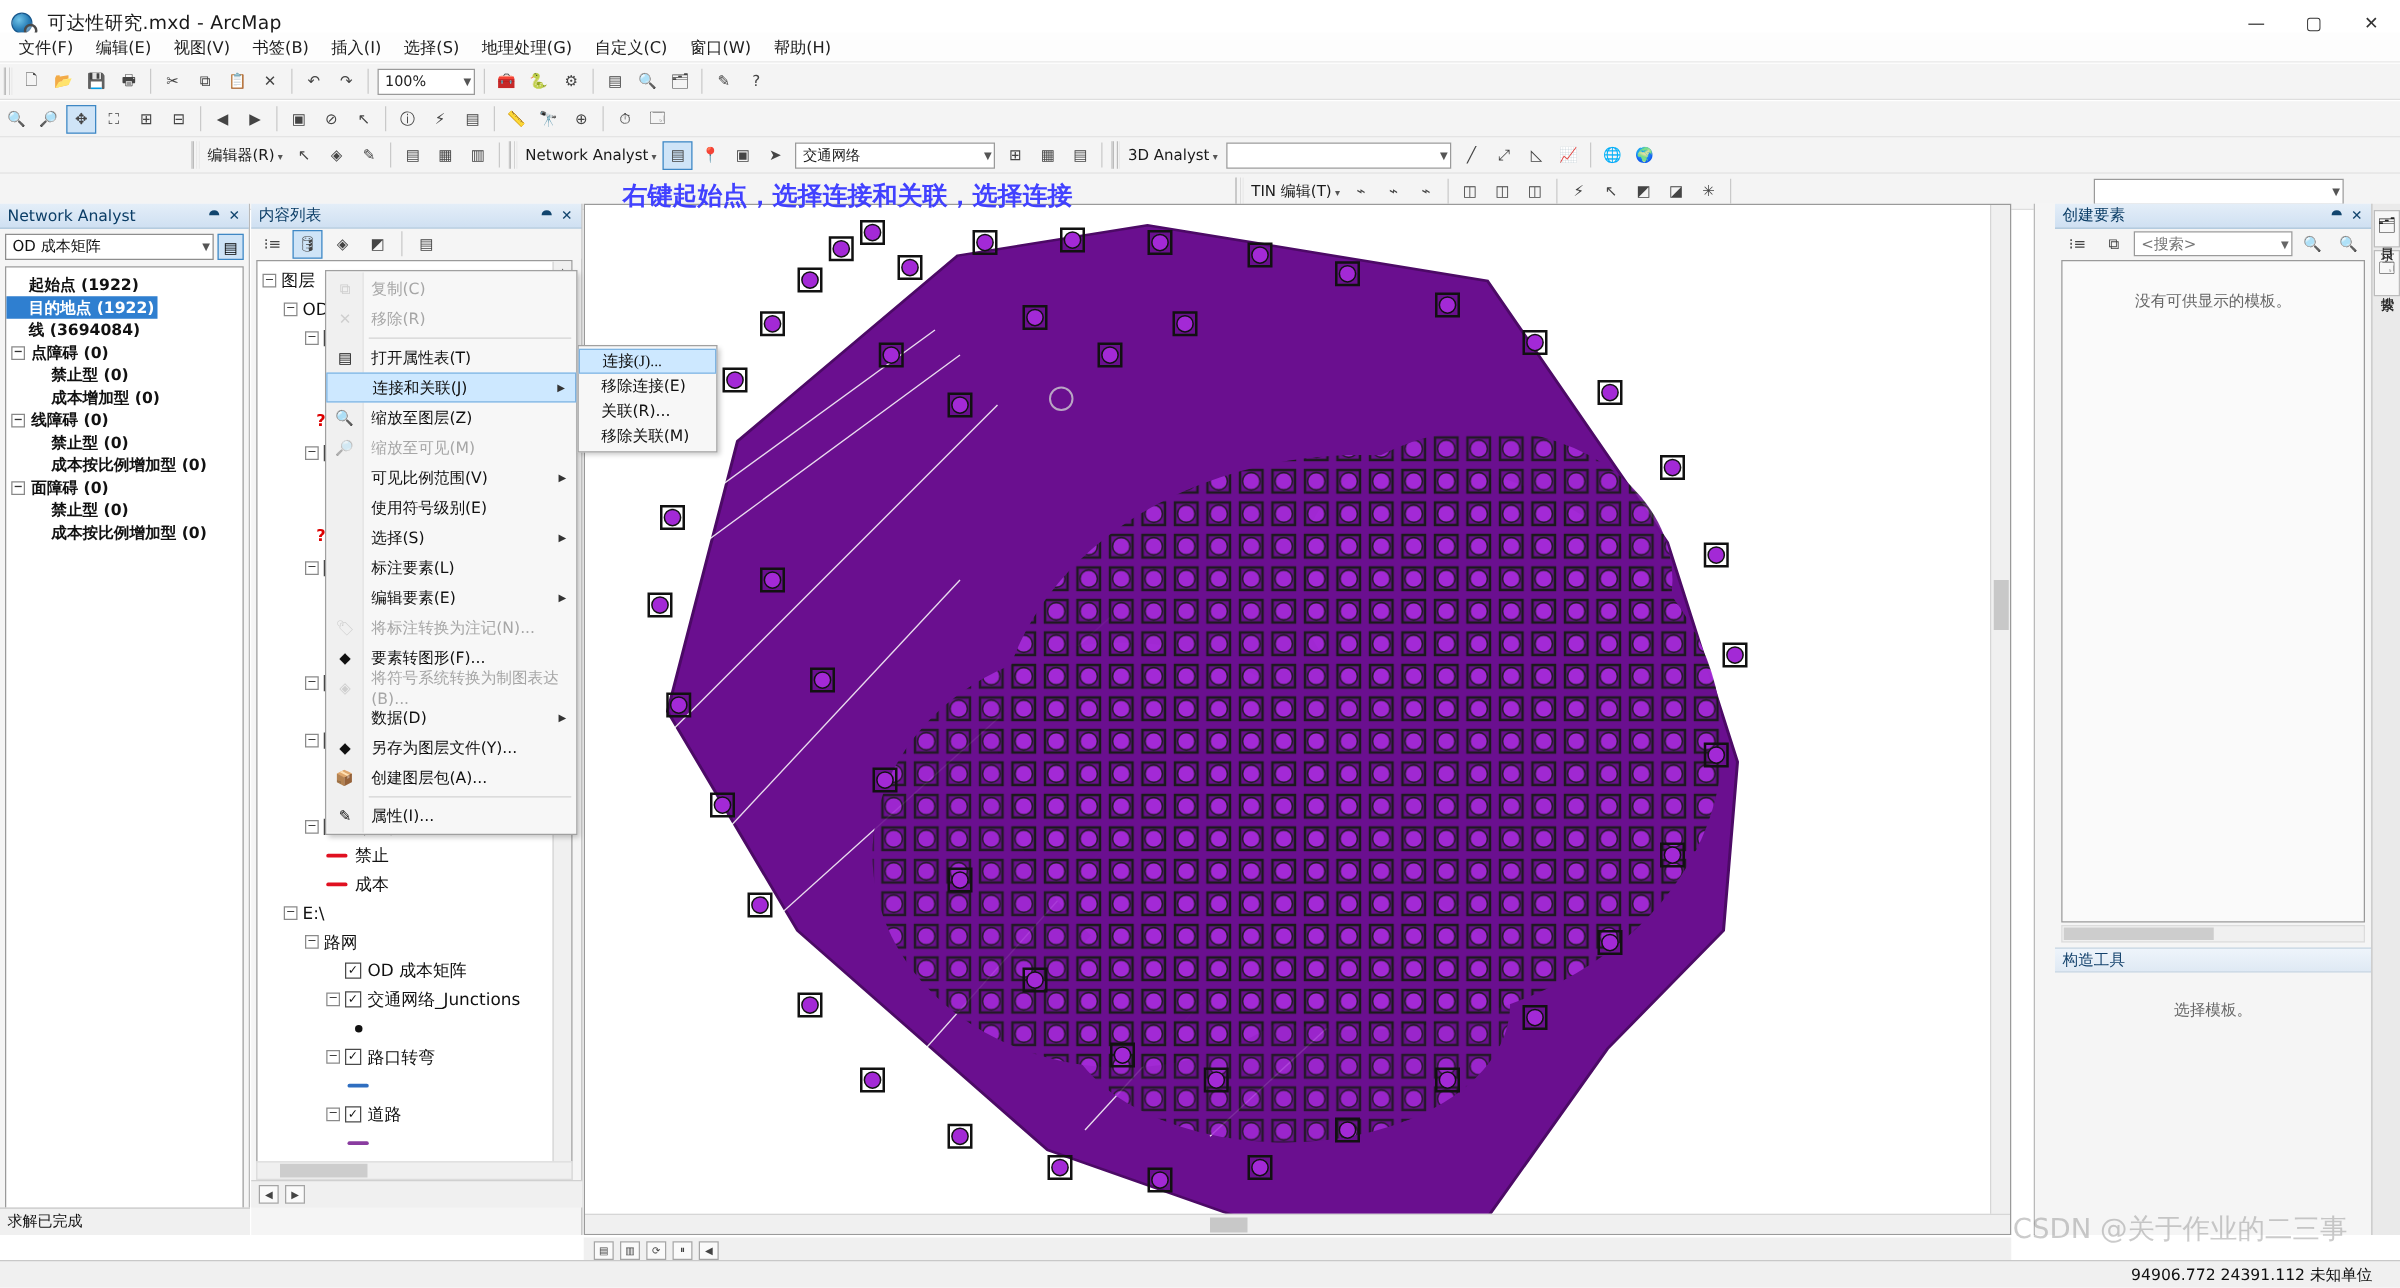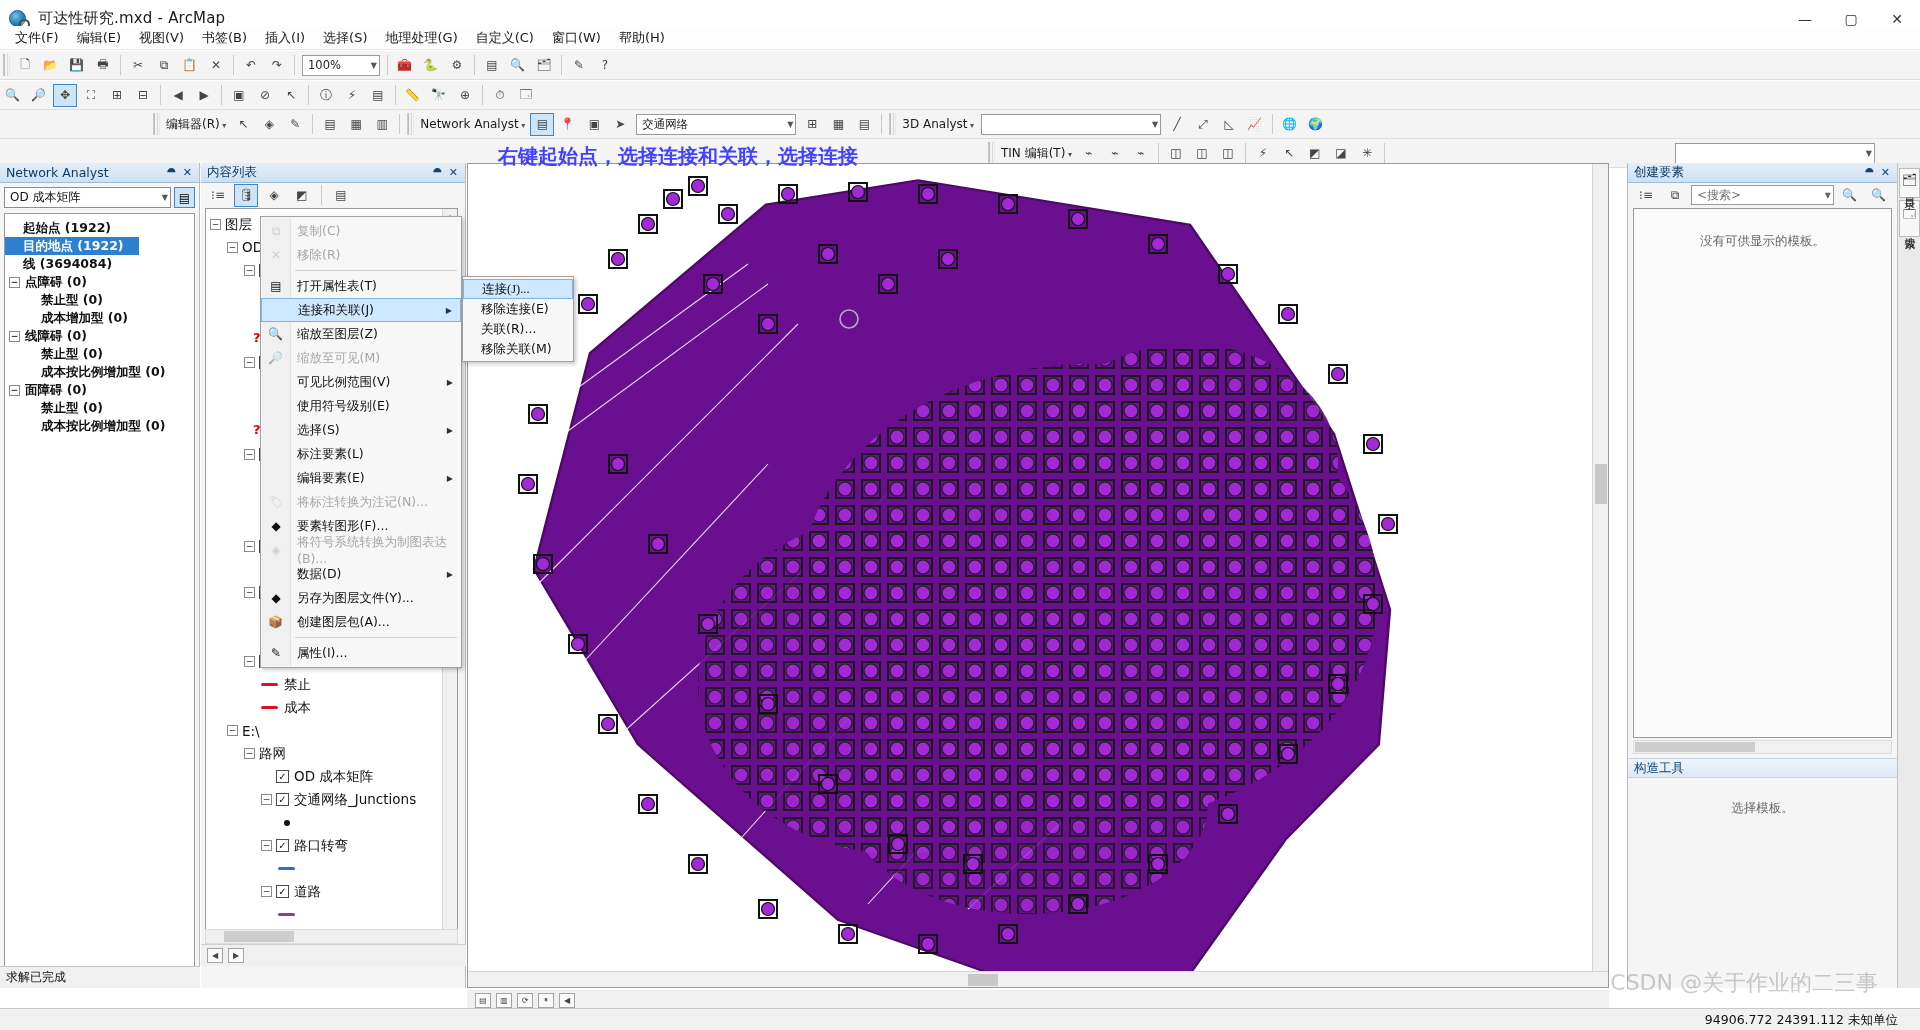--- a/index.html
+++ b/index.html
@@ -105,21 +105,21 @@
   .na-tree {
     margin: 2px 4px 0 4px; height: 755px; background: #fff; border: 1px solid #9a9a9a;
     padding: 5px 0 0 0; overflow: hidden;
   }
   .na-node { display: flex; align-items: center; height: 18px; padding-left: 4px; font-size: 12.5px; color: #111; font-weight: bold; }
   .na-node .exp {
     width: 11px; height: 11px; border: 1px solid #888; background: #fff;
     display: inline-flex; align-items: center; justify-content: center;
     font-size: 9px; line-height: 9px; color: #333; margin-right: 5px; flex: none;
   }
-  .na-node.sel { background: #2f7fd0; color: #fff; width: fit-content; padding-right: 15px; }
+  .na-node.sel { background: #2f7fd0; color: #fff; width: fit-content; padding-right: 2px; }
   .na-ind1 { padding-left: 18px; }
   .na-ind2 { padding-left: 36px; }
   .status-na {
     position: absolute; left: 0; bottom: 0; width: 200px; height: 22px;
     background: #f0f0f0; border-top: 1px solid #c8c8c8; display: flex; align-items: center;
     padding-left: 6px; font-size: 12px; color: #111;
   }
 
   
   .panel-toc {
@@ -221,21 +221,21 @@
   .sub-item.hl { background: #cde8ff; border: 1px solid #7eb4e2; font-family: Liberation Serif, serif; }
 
   .tooltip {
     position: absolute; left: 565px; top: 306px; width: 168px; height: 72px;
     background: #ffffe1; border: 1px solid #9a9a7a; z-index: 120; padding: 4px 6px;
     font-size: 11.5px; color: #101010; line-height: 1.42;
   }
   .tooltip .tt-title { font-weight: normal; margin-bottom: 2px; }
   .panel-right {
     position: absolute; left: 1627px; top: 163px; width: 270px; height: 825px;
-    background: #f5f5f5; border-left: 1px solid #b9b9b9;
+    background: #f5f5f5; border-left: 1px solid #b9b9b9; padding-left: 16px;
   }
   .cf-toolbar { height: 24px; display: flex; align-items: center; gap: 3px; padding: 2px 5px; }
   .cf-search {
     flex: 1; height: 20px; border: 1px solid #9a9a9a; background: #fff;
     display: flex; align-items: center; padding: 0 2px 0 5px; font-size: 12px; color: #757575;
   }
   .cf-search .caret { margin-left: auto; font-size: 8px; color: #666; padding-left: 4px; }
   .cf-list {
     margin: 1px 5px; height: 530px; background: #fafafa; border: 1px solid #9a9a9a;
     display: flex; justify-content: center; padding-top: 24px; font-size: 12.5px; color: #666;

